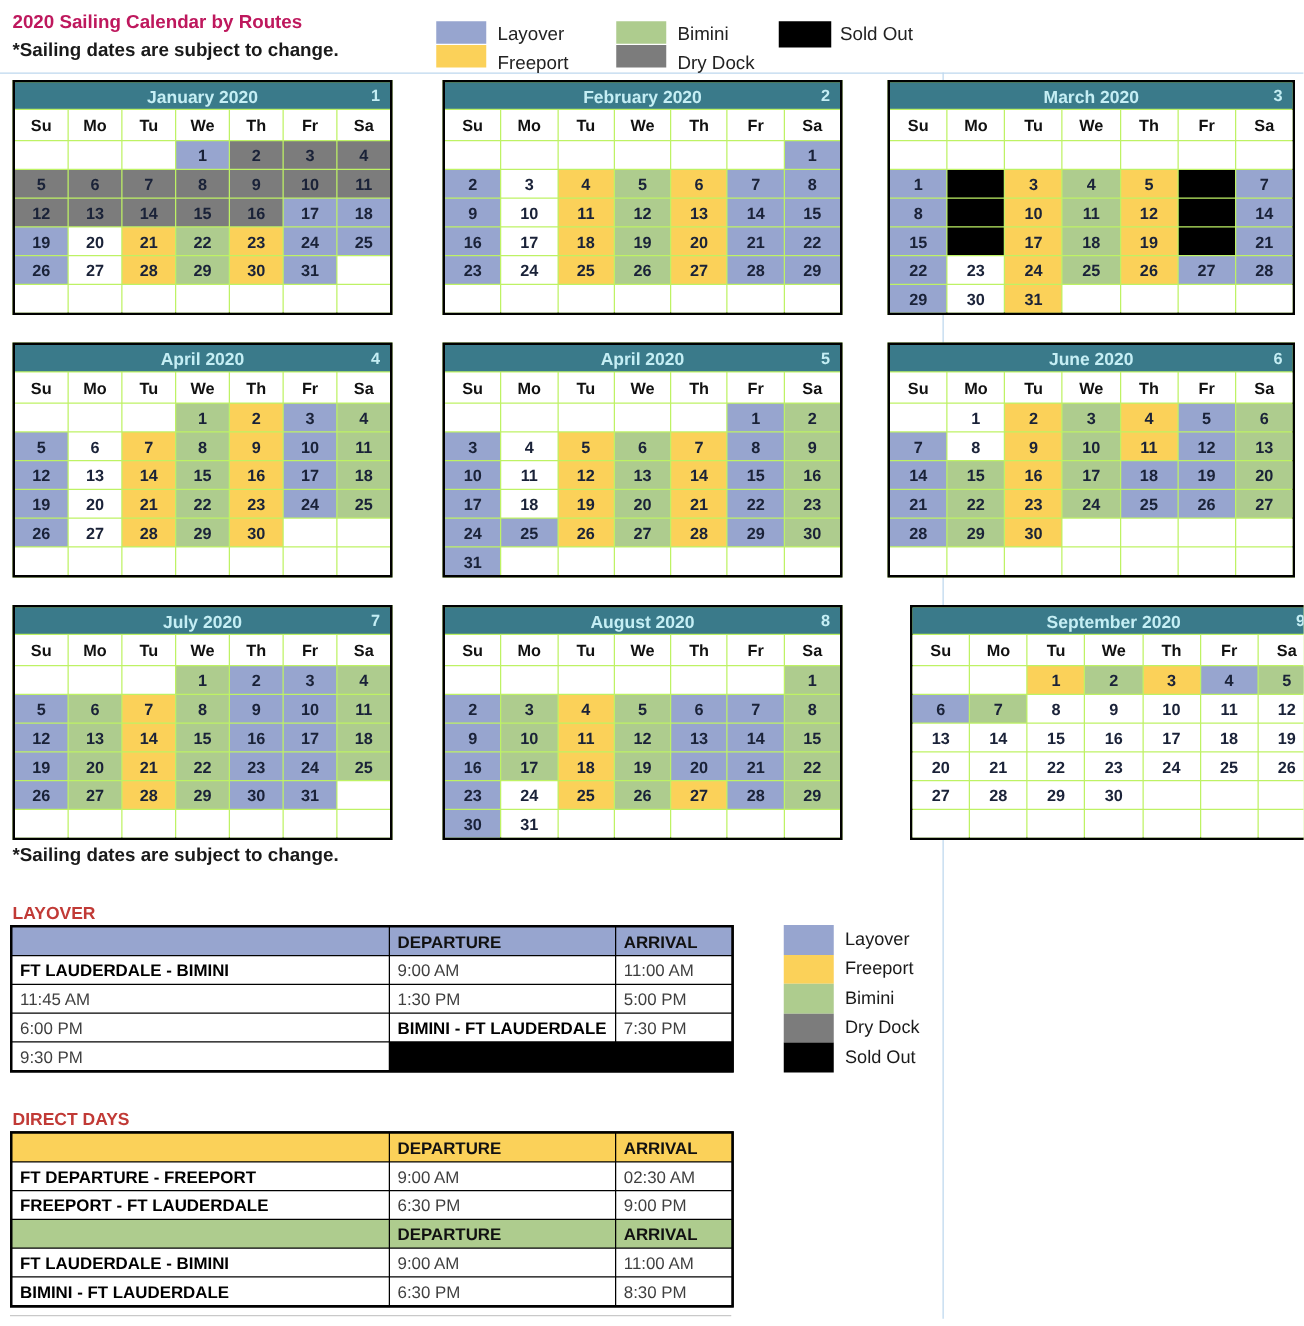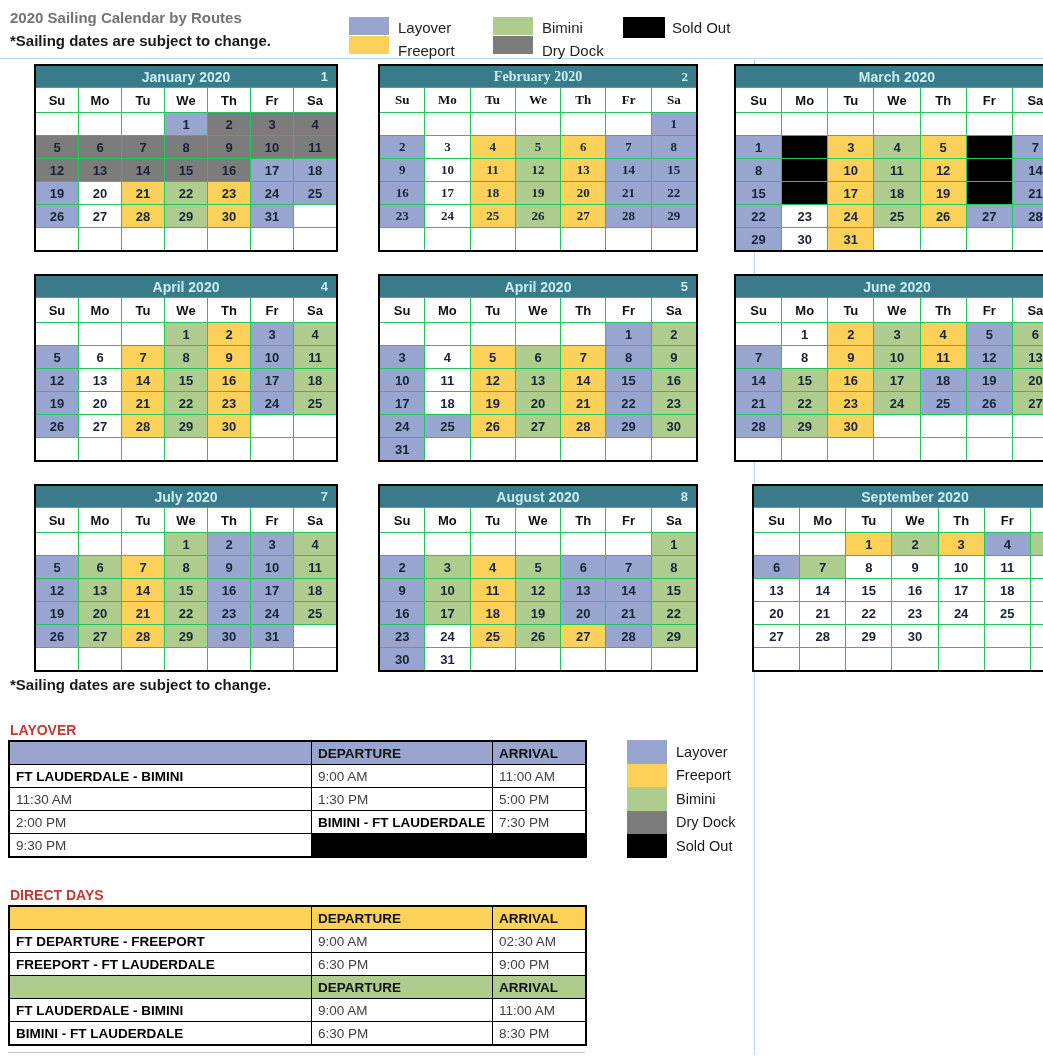--- a/index.html
+++ b/index.html
@@ -18,21 +18,21 @@
   .sec-heading { position: absolute; left: 10px; font-size: 14px; font-weight: bold; }
 
   
   .tswatch { position: absolute; width: 40px; height: 18px; }
   .tlabel { position: absolute; font-size: 15px; color: #222; height: 19px; line-height: 19px; }
 
   
   .month {
     position: absolute; display: grid; grid-template-columns: repeat(7, 1fr);
     grid-template-rows: 21px 24px repeat(6, 22px);
-    gap: 1px; background: #22c55e; border: 2px solid #000; z-index: 1; margin-left: 24px;
+    gap: 1px; background: #bef264; border: 2px solid #000; z-index: 1;
   }
   .mhead { grid-column: 1 / -1; position: relative; display: flex; align-items: center; justify-content: center;
            font-size: 14px; font-weight: bold; }
   .mnum { position: absolute; right: 8px; top: 0; bottom: 0; display: flex; align-items: center; font-size: 13px; }
   .dow { background: #fff; display: flex; align-items: center; justify-content: center;
          font-size: 13px; font-weight: bold; color: #111; }
   .cell { background: #fff; display: flex; align-items: center; justify-content: center;
           font-size: 13px; font-weight: bold; color: #1A2238; }
 
   
@@ -49,21 +49,21 @@
   .sswatch { width: 40px; height: 23.5px; flex: 0 0 40px; }
   .slabel { margin-left: 9px; font-size: 14.5px; color: #1a1a1a; }
 </style>
 </head>
 <body>
 
 <div class="page">
   <div class="hline"></div>
   <div class="vline"></div>
 
-  <div class="title" style="color: #737373;">2020 Sailing Calendar by Routes</div>
+  <div class="title" style="color: #be185d;">2020 Sailing Calendar by Routes</div>
   <div class="subtitle">*Sailing dates are subject to change.</div>
 
   <div id="legend-top">
       <div class="tswatch" style="left: 349px; top: 17px; background: rgb(151, 165, 207);"></div>
       <div class="tlabel" style="left: 398px; top: 18px;">Layover</div>
       <div class="tswatch" style="left: 349px; top: 36px; background: rgb(251, 209, 89);"></div>
       <div class="tlabel" style="left: 398px; top: 41px;">Freeport</div>
       <div class="tswatch" style="left: 493px; top: 17px; background: rgb(174, 204, 142);"></div>
       <div class="tlabel" style="left: 542px; top: 18px;">Bimini</div>
       <div class="tswatch" style="left: 493px; top: 36px; background: rgb(124, 124, 124);"></div>
@@ -121,21 +121,21 @@
         <div class="cell" style="background: rgb(151, 165, 207);">31</div>
         <div class="cell"></div>
         <div class="cell"></div>
         <div class="cell"></div>
         <div class="cell"></div>
         <div class="cell"></div>
         <div class="cell"></div>
         <div class="cell"></div>
         <div class="cell"></div>
       </div>
-      <div class="month" style="left: 354px; top: 64px; width: 316px; font-family: Liberation Serif, serif;">
+      <div class="month" style="left: 354px; top: 64px; width: 316px;">
         <div class="mhead" style="background: rgb(58, 122, 138); color: rgb(197, 238, 244);">
           <div>February 2020</div>
           <div class="mnum">2</div>
         </div>
         <div class="dow">Su</div>
         <div class="dow">Mo</div>
         <div class="dow">Tu</div>
         <div class="dow">We</div>
         <div class="dow">Th</div>
         <div class="dow">Fr</div>
@@ -573,24 +573,24 @@
   <div class="footnote">*Sailing dates are subject to change.</div>
 
   <div class="sec-heading" style="top: 722px; color: rgb(193, 58, 54);">LAYOVER</div>
   <div id="layover-table" class="rtable" style="top:740px">
       <div class="rcell rhead" style="background: rgb(151, 165, 207);"></div>
       <div class="rcell rhead" style="background: rgb(151, 165, 207);">DEPARTURE</div>
       <div class="rcell rhead" style="background: rgb(151, 165, 207);">ARRIVAL</div>
       <div class="rcell rname">FT LAUDERDALE - BIMINI</div>
       <div class="rcell rtime">9:00 AM</div>
       <div class="rcell rtime">11:00 AM</div>
-      <div class="rcell rtime">11:30 AM</div>
+      <div class="rcell rtime">11:45 AM</div>
       <div class="rcell rtime">1:30 PM</div>
       <div class="rcell rtime">5:00 PM</div>
-      <div class="rcell rtime">2:00 PM</div>
+      <div class="rcell rtime">6:00 PM</div>
       <div class="rcell rname">BIMINI - FT LAUDERDALE</div>
       <div class="rcell rtime">7:30 PM</div>
       <div class="rcell rtime">9:30 PM</div>
     </div>
 
   <div id="legend-side" class="slegend">
       <div class="slegend-row">
         <div class="sswatch" style="background: rgb(151, 165, 207);"></div>
         <div class="slabel">Layover</div>
       </div>

